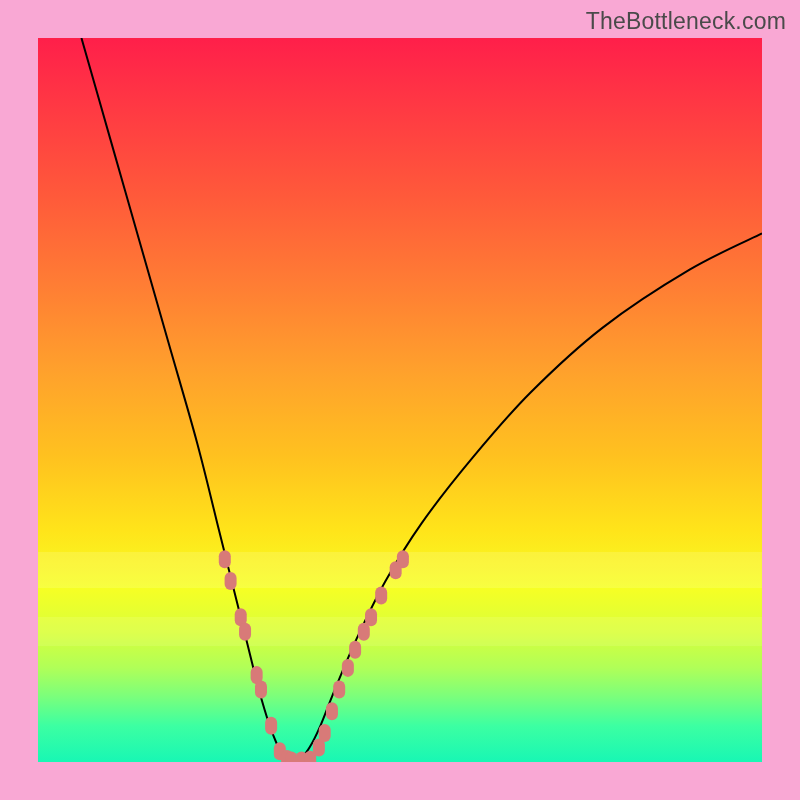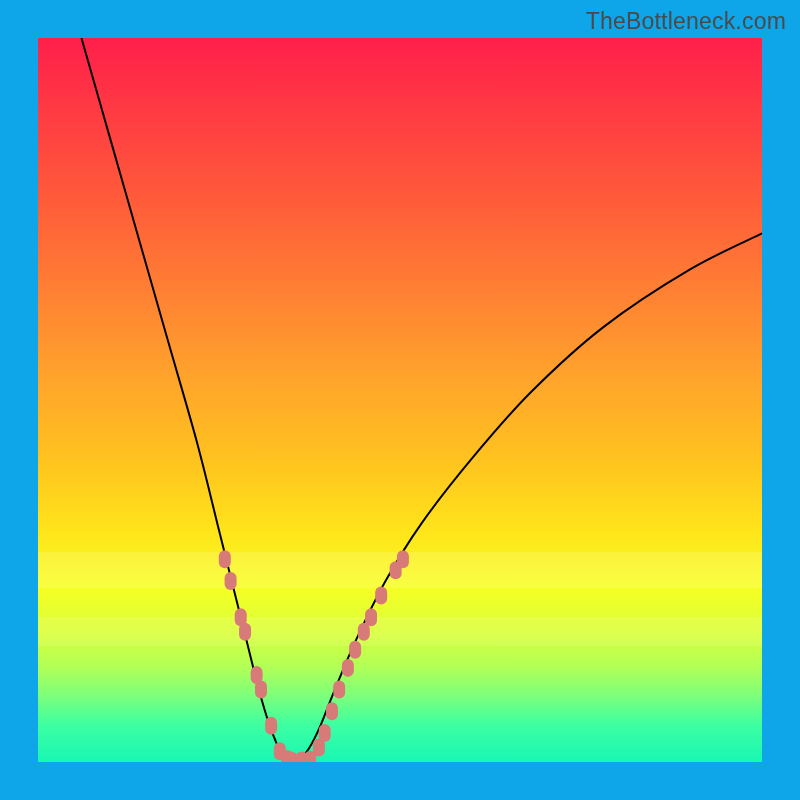--- a/index.html
+++ b/index.html
@@ -8,21 +8,21 @@
     width: 800px;
     height: 800px;
     overflow: hidden;
     font-family: Arial, Helvetica, sans-serif;
     background: #000;
   }
   .frame {
     position: relative;
     width: 800px;
     height: 800px;
-    background: #0ea5e9;
+    background: #f9a8d4;
   }
   .plot {
     position: absolute;
     left: 38px;
     top: 38px;
     width: 724px;
     height: 724px;
     overflow: hidden;
   }
   .gradient {

